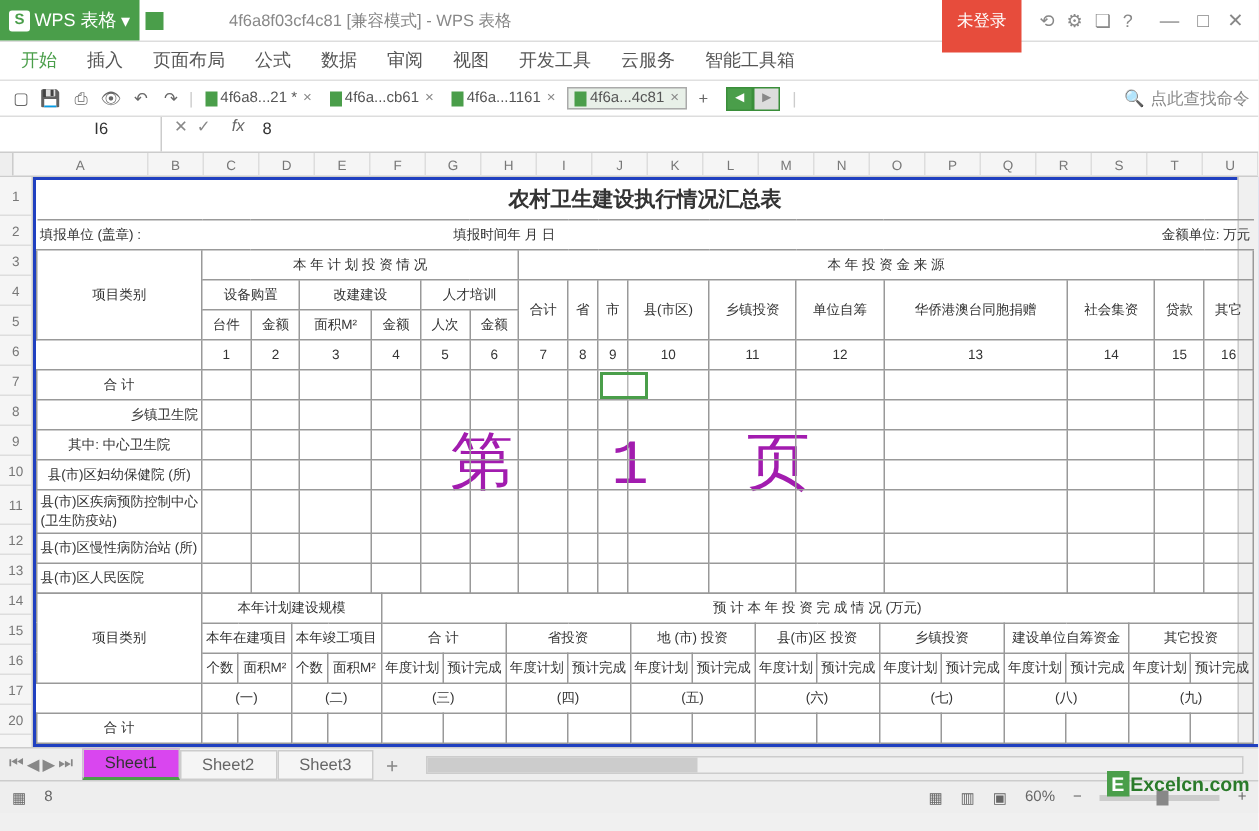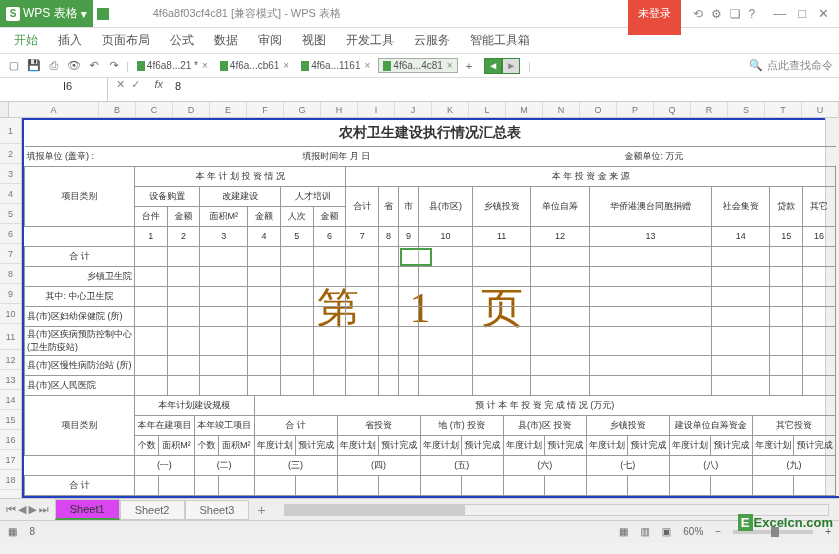--- a/index.html
+++ b/index.html
@@ -44,21 +44,21 @@
 .corner { width: 22px; border-right: 1px solid #ccc; background: #eee; }
 .col-h { flex: 0 0 37px; text-align: center; border-right: 1px solid #ddd; line-height: 16px; }
 
 
 .grid-area { position: relative; height: 380px; display: flex; background: #fff; overflow: hidden; }
 .row-headers { width: 22px; background: #f5f5f5; border-right: 1px solid #ccc; }
 .row-h { height: 20px; font-size: 9px; color: #777; text-align: center; line-height: 20px; border-bottom: 1px solid #ddd; }
 .row-h.tall { height: 26px; line-height: 26px; }
 
 .sheet-content { flex: 1; position: relative; border: 2px solid #2040c0; border-right: 3px solid #2040c0; }
-.watermark { position: absolute; top: 50%; left: 50%; transform: translate(-50%, -50%); font-size: 42px; color: #a16207; font-family: Liberation Serif, serif; letter-spacing: 20px; pointer-events: none; z-index: 0; }
+.watermark { position: absolute; top: 50%; left: 50%; transform: translate(-50%, -50%); font-size: 42px; color: #a21caf; font-family: Liberation Mono, monospace; letter-spacing: 20px; pointer-events: none; z-index: 0; }
 
 .sheet-table { width: 100%; border-collapse: collapse; font-size: 9px; color: #333; position: relative; z-index: 1; font-family: "SimSun", serif; }
 .sheet-table td, .sheet-table th { border: 1px solid #999; padding: 1px 2px; text-align: center; height: 20px; vertical-align: middle; }
 .sheet-table .title-row td { height: 26px; font-size: 14px; font-weight: bold; border-left: none; border-right: none; border-top: none; }
 .sheet-table .meta-row td { font-size: 9px; border-left: none; border-right: none; }
 .sheet-table .noborder { border: none; }
 
 .active-cell { position: absolute; border: 2px solid #4a9e4a; background: rgba(255,255,255,0.3); pointer-events: none; z-index: 5; }
 
 
@@ -206,34 +206,34 @@
     <div class="row-h">8</div>
     <div class="row-h">9</div>
     <div class="row-h">10</div>
     <div class="row-h tall">11</div>
     <div class="row-h">12</div>
     <div class="row-h">13</div>
     <div class="row-h">14</div>
     <div class="row-h">15</div>
     <div class="row-h">16</div>
     <div class="row-h">17</div>
-    <div class="row-h">18</div>
+    <div class="row-h">20</div>
   </div>
   <div class="sheet-content">
     <div class="watermark">第 1 页</div>
     <div class="active-cell" style="left:376px;top:128px;width:32px;height:18px"></div>
     <table class="sheet-table">
       <tbody>
           <tr class="title-row">
             <td colspan="18">农村卫生建设执行情况汇总表</td>
           </tr>
       <tr class="meta-row">
         <td colspan="3" style="text-align:left">填报单位 (盖章) :</td>
         <td colspan="8">填报时间年    月    日</td>
-        <td colspan="7" style="text-align:center">金额单位: 万元</td>
+        <td colspan="7" style="text-align:right">金额单位: 万元</td>
       </tr>
       <tr>
         <td rowspan="3" style="width:110px">项目类别</td>
         <td colspan="6">本  年  计  划  投  资  情  况</td>
         <td colspan="10">本  年  投  资  金  来  源</td>
       </tr>
       <tr>
         <td colspan="2">设备购置</td>
         <td colspan="2">改建建设</td>
         <td colspan="2">人才培训</td>
@@ -326,21 +326,21 @@
             <td></td>
             <td></td>
             <td></td>
             <td></td>
             <td></td>
             <td></td>
             <td></td>
             <td></td>
           </tr>
       <tr>
-            <td style="text-align:left">县(市)区妇幼保健院 (所)</td>
+            <td style="text-align:center">县(市)区妇幼保健院 (所)</td>
             <td></td>
             <td></td>
             <td></td>
             <td></td>
             <td></td>
             <td></td>
             <td></td>
             <td></td>
             <td></td>
             <td></td>

